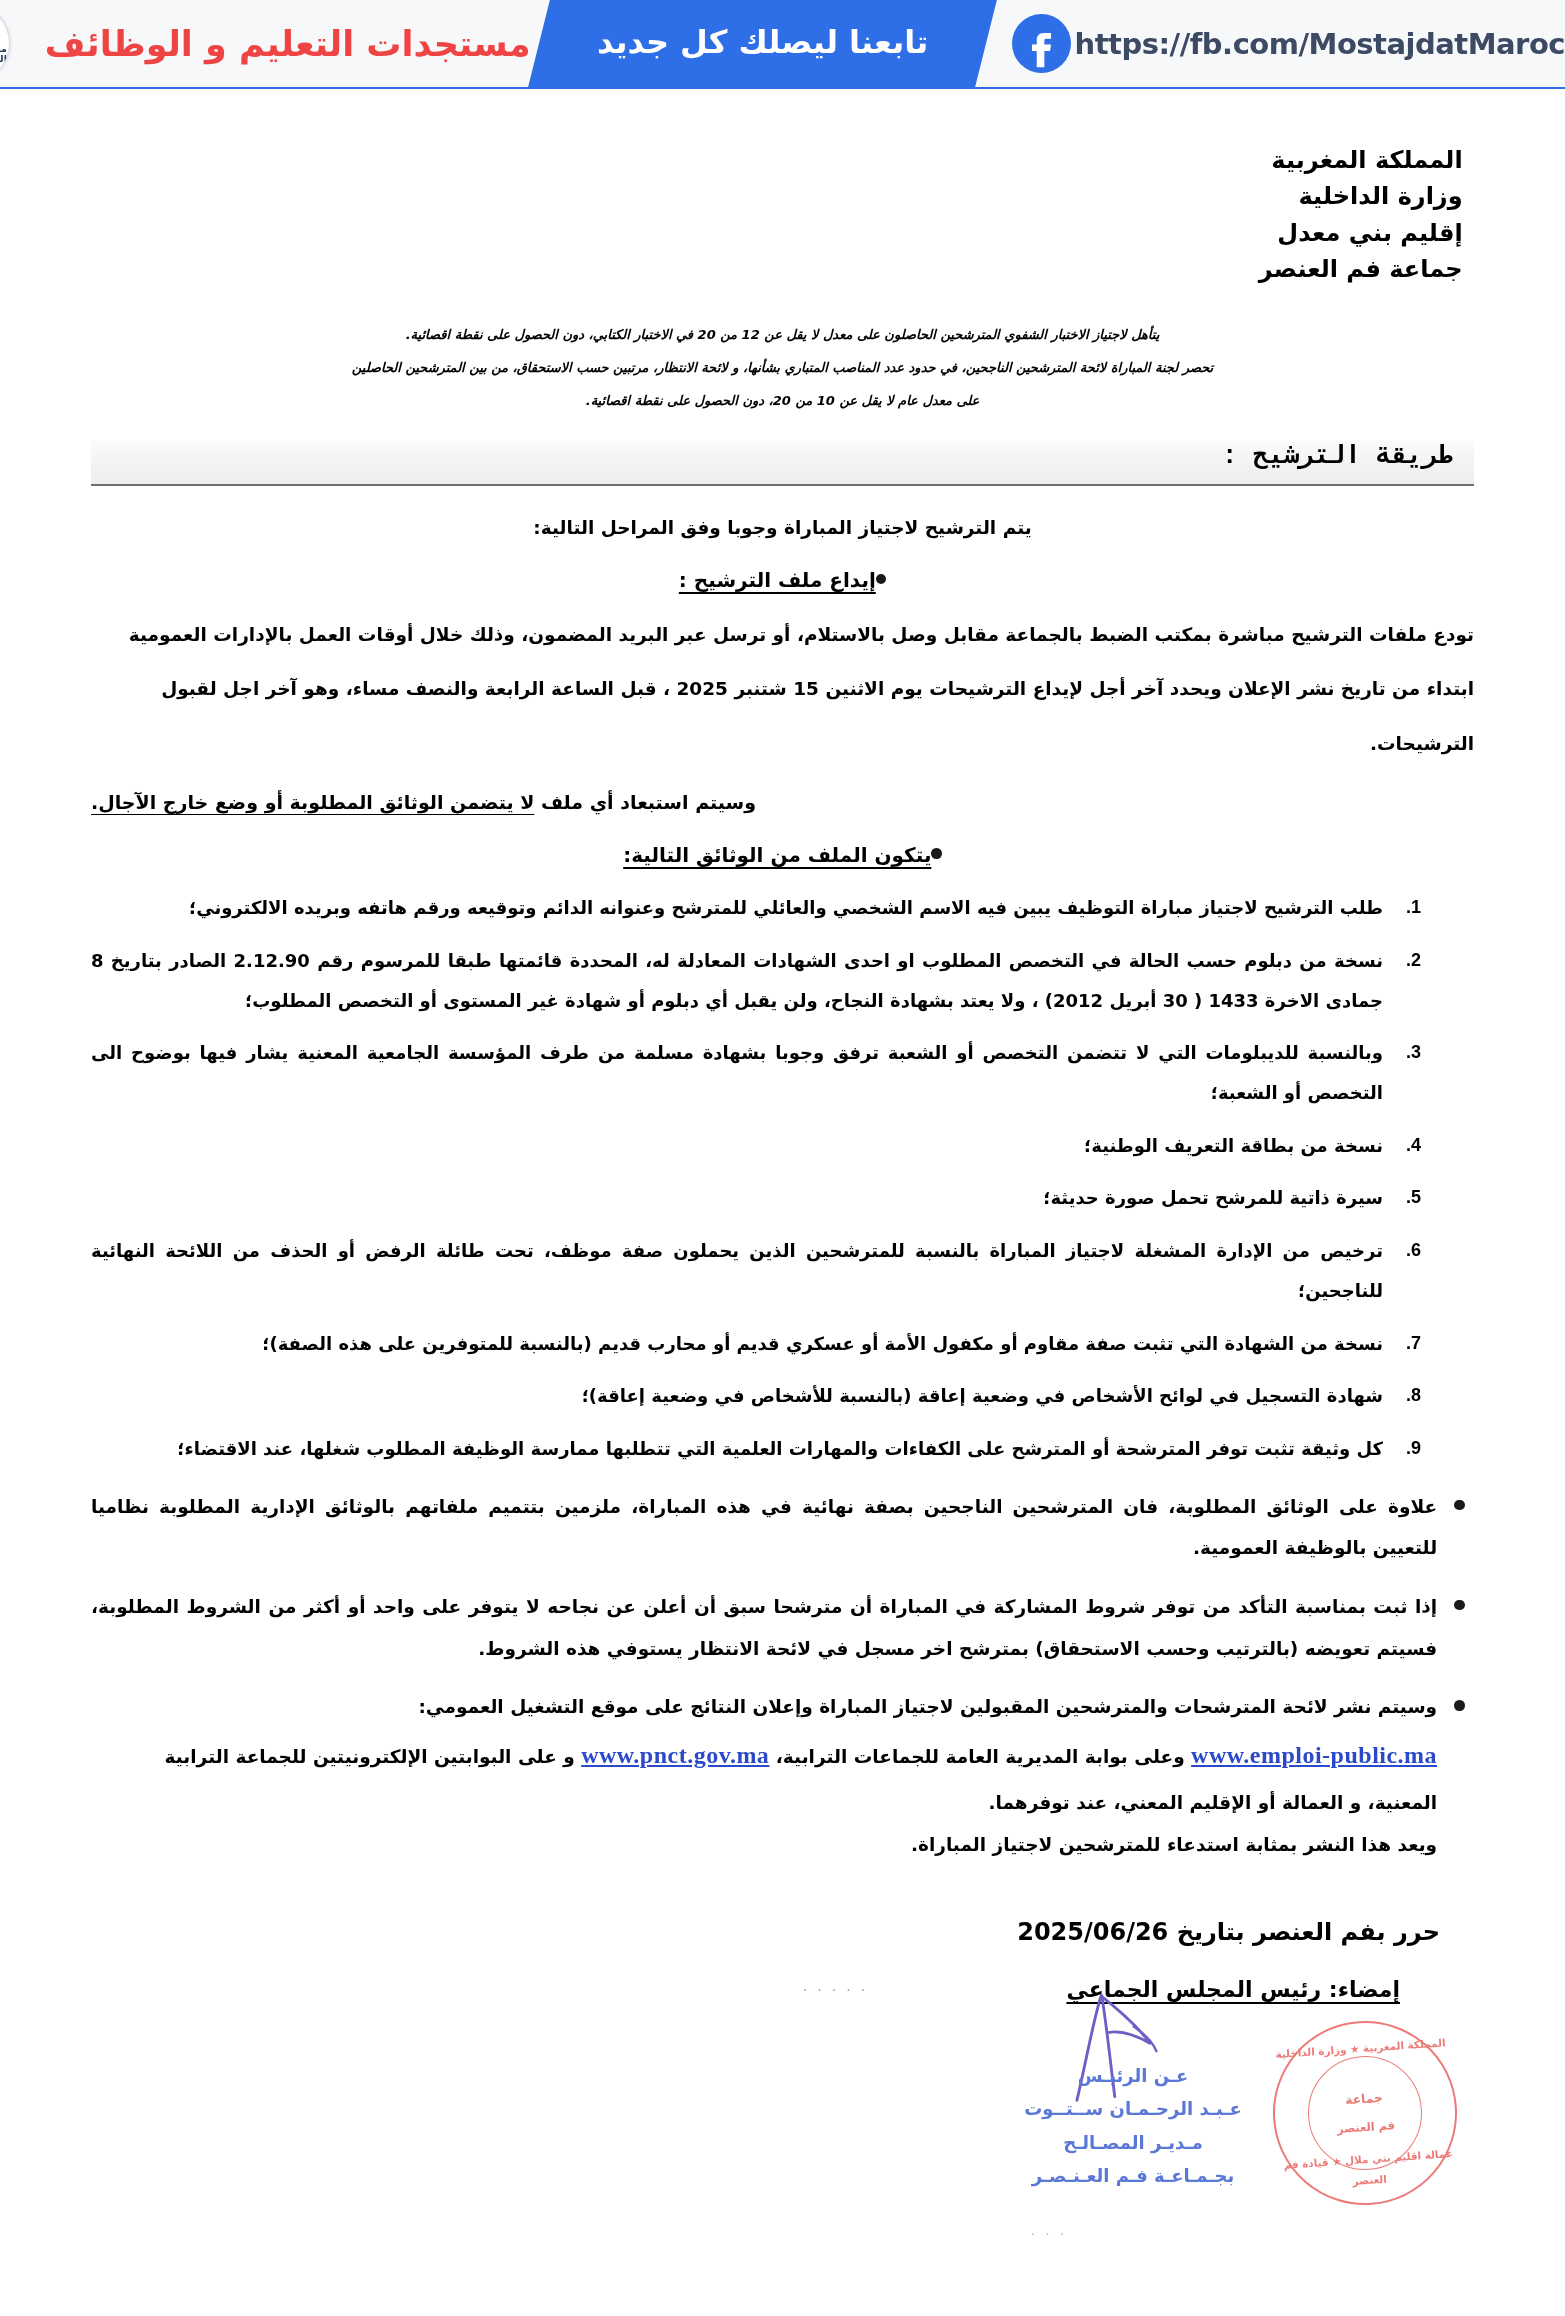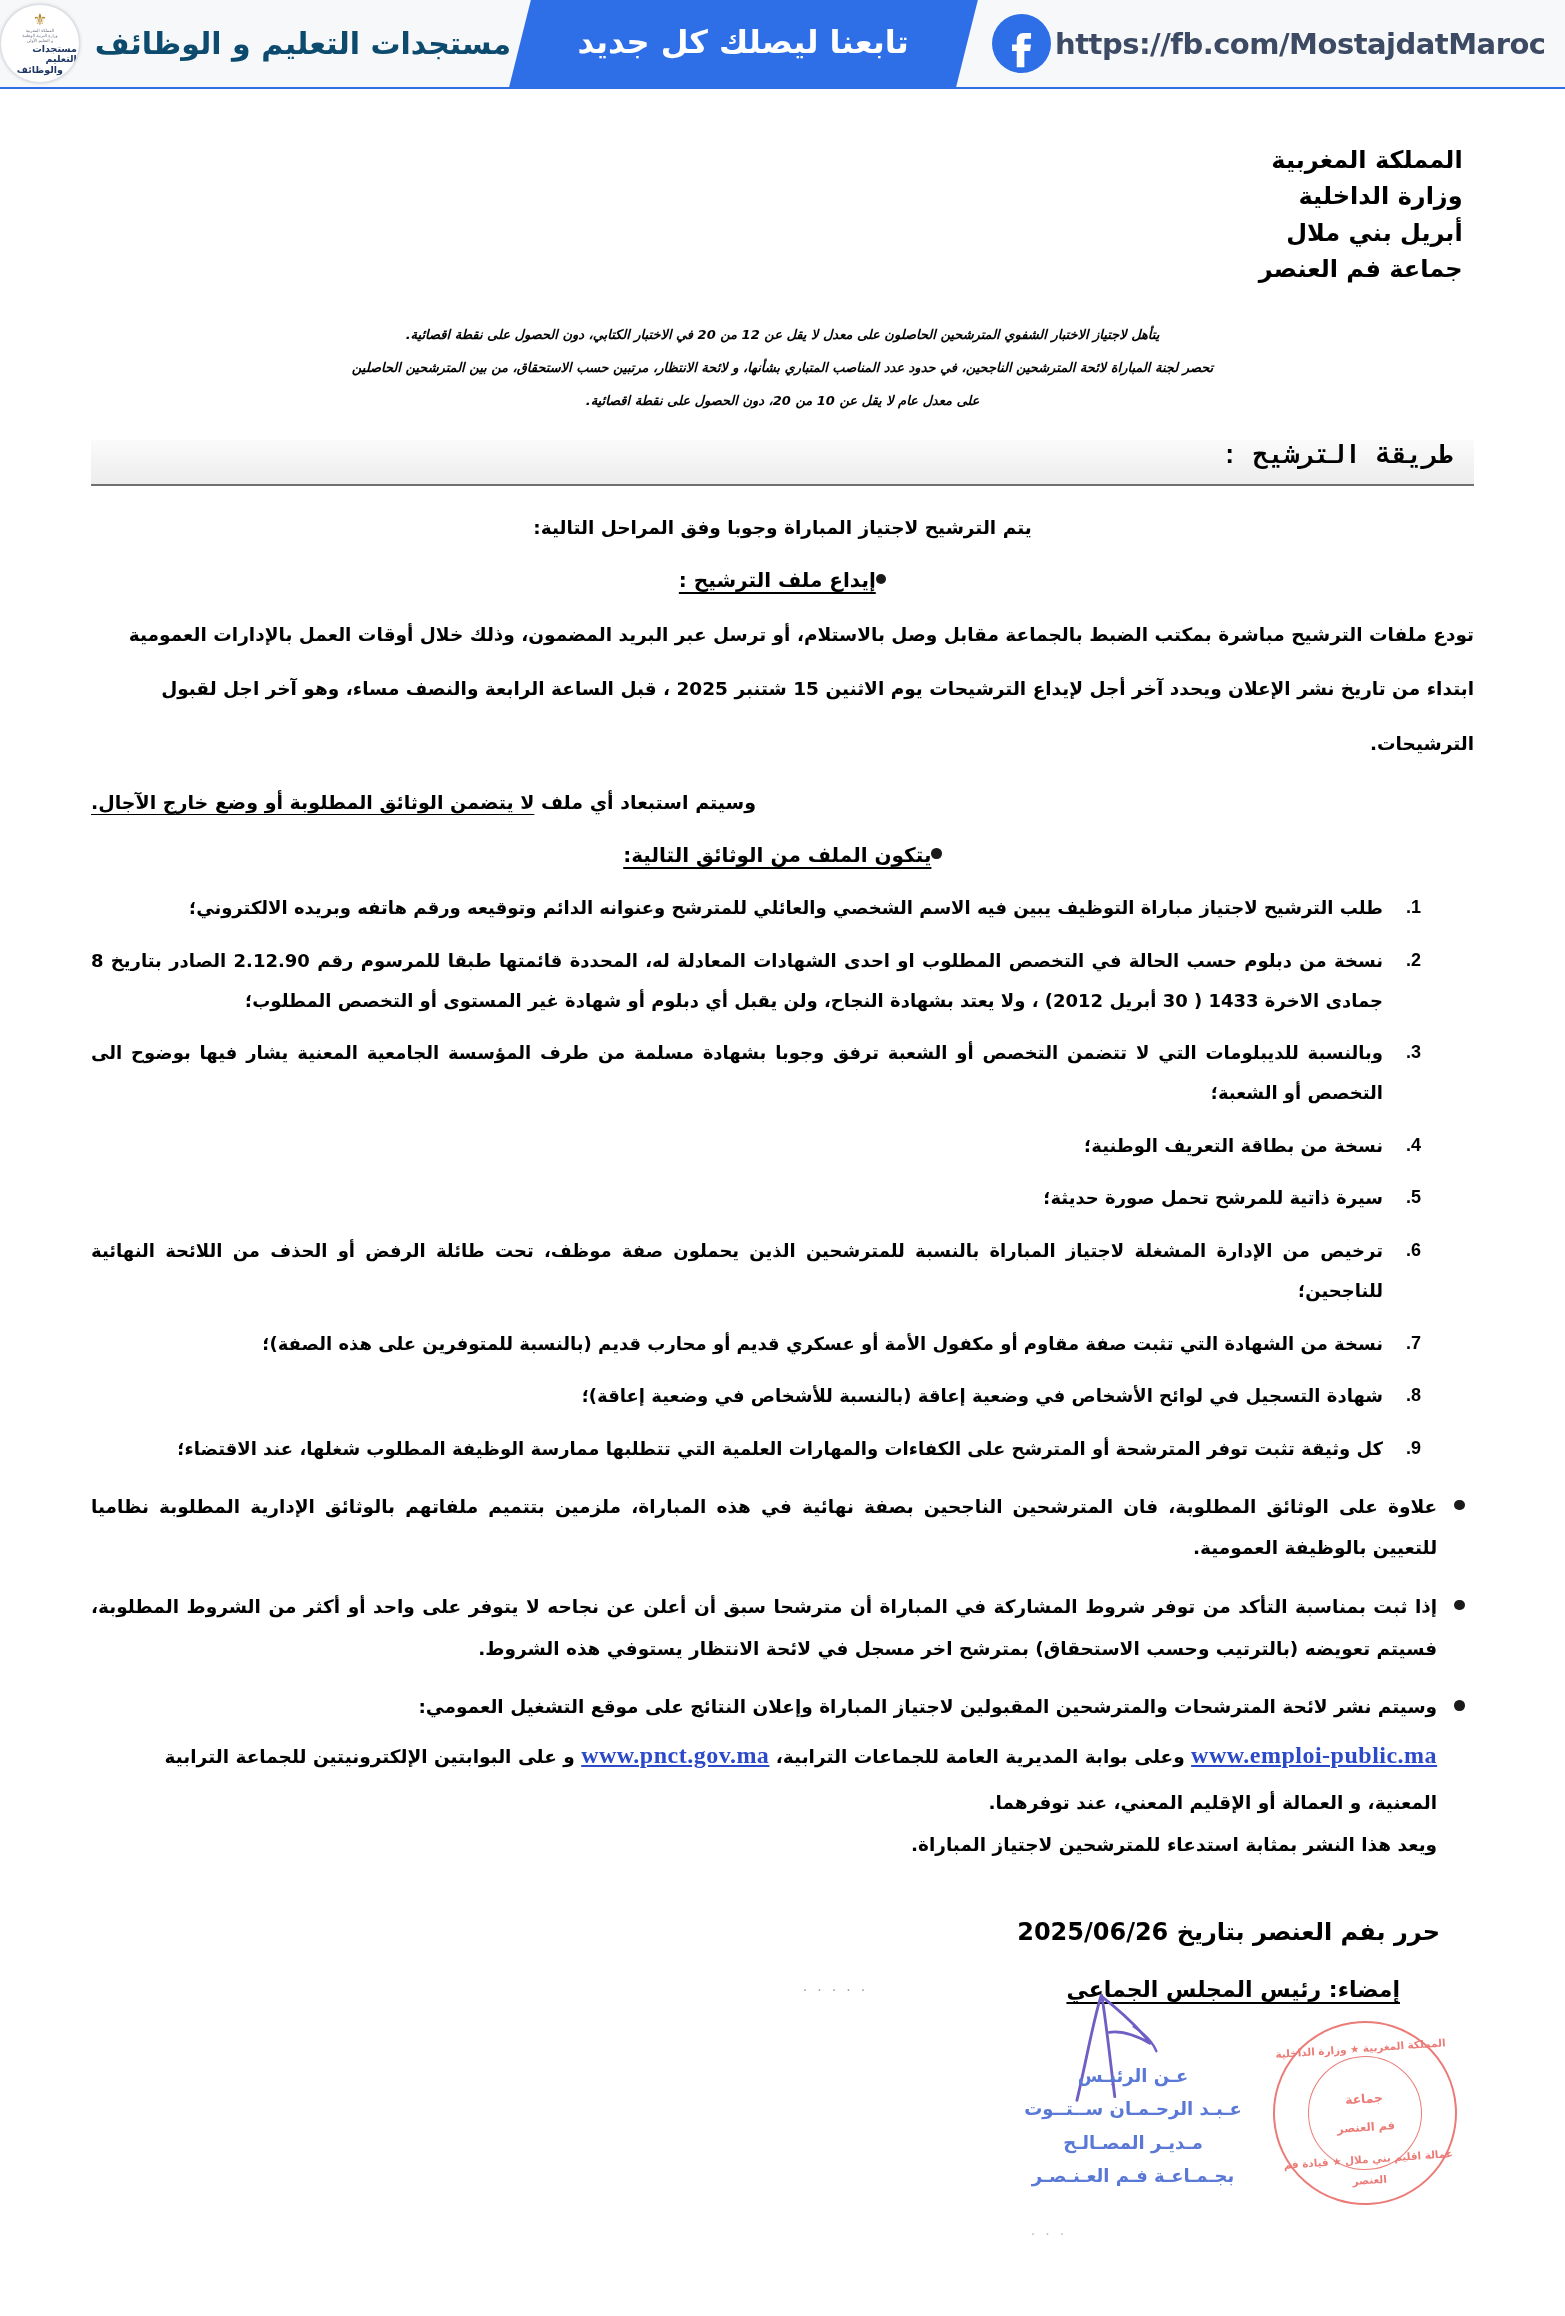--- a/index.html
+++ b/index.html
@@ -79,24 +79,25 @@
   }
   .fb-badge svg{display:block;}
   .fb-url{
     font-size:29px;
     font-weight:700;
     color:#3c4a63;
     letter-spacing:-0.5px;
     font-family:"DejaVu Sans","Liberation Sans",sans-serif;
   }
   .site-title{
-    font-size:30px;
-    font-weight:700;
-    color:#0c4a6e;
+    font-size:35px;
+    font-weight:700;
+    color:#ef4444;
     white-space:nowrap;
+    margin-left:20px;
   }
   .site-logo{
     width:74px;height:74px;border-radius:50%;
     background:#fff;
     border:0.9px solid #d8dde6;
     box-shadow:0 0 3.8px rgba(0,0,0,.18);
     display:flex;flex-direction:column;align-items:center;justify-content:center;
     flex:0 0 auto;
     overflow:hidden;
     padding:1.9px;
@@ -374,21 +375,21 @@
       </span>
     </div>
 
   </div>
 
   <div class="doc">
 
     <div class="letterhead">
       <div>المملكة المغربية</div>
       <div>وزارة الداخلية</div>
-      <div>أبريل بني ملال</div>
+      <div>إقليم بني معدل</div>
       <div>جماعة فم العنصر</div>
     </div>
 
     <div class="intro">
       <p>يتأهل لاجتياز الاختبار الشفوي المترشحين الحاصلون على معدل لا يقل عن 12 من 20 في الاختبار الكتابي، دون الحصول على نقطة اقصائية.</p>
       <p>تحصر لجنة المباراة لائحة المترشحين الناجحين، في حدود عدد المناصب المتباري بشأنها، و لائحة الانتظار، مرتبين حسب الاستحقاق، من بين المترشحين الحاصلين</p>
       <p>على معدل عام لا يقل عن 10 من 20، دون الحصول على نقطة اقصائية.</p>
     </div>
 
     <div class="section-band">

